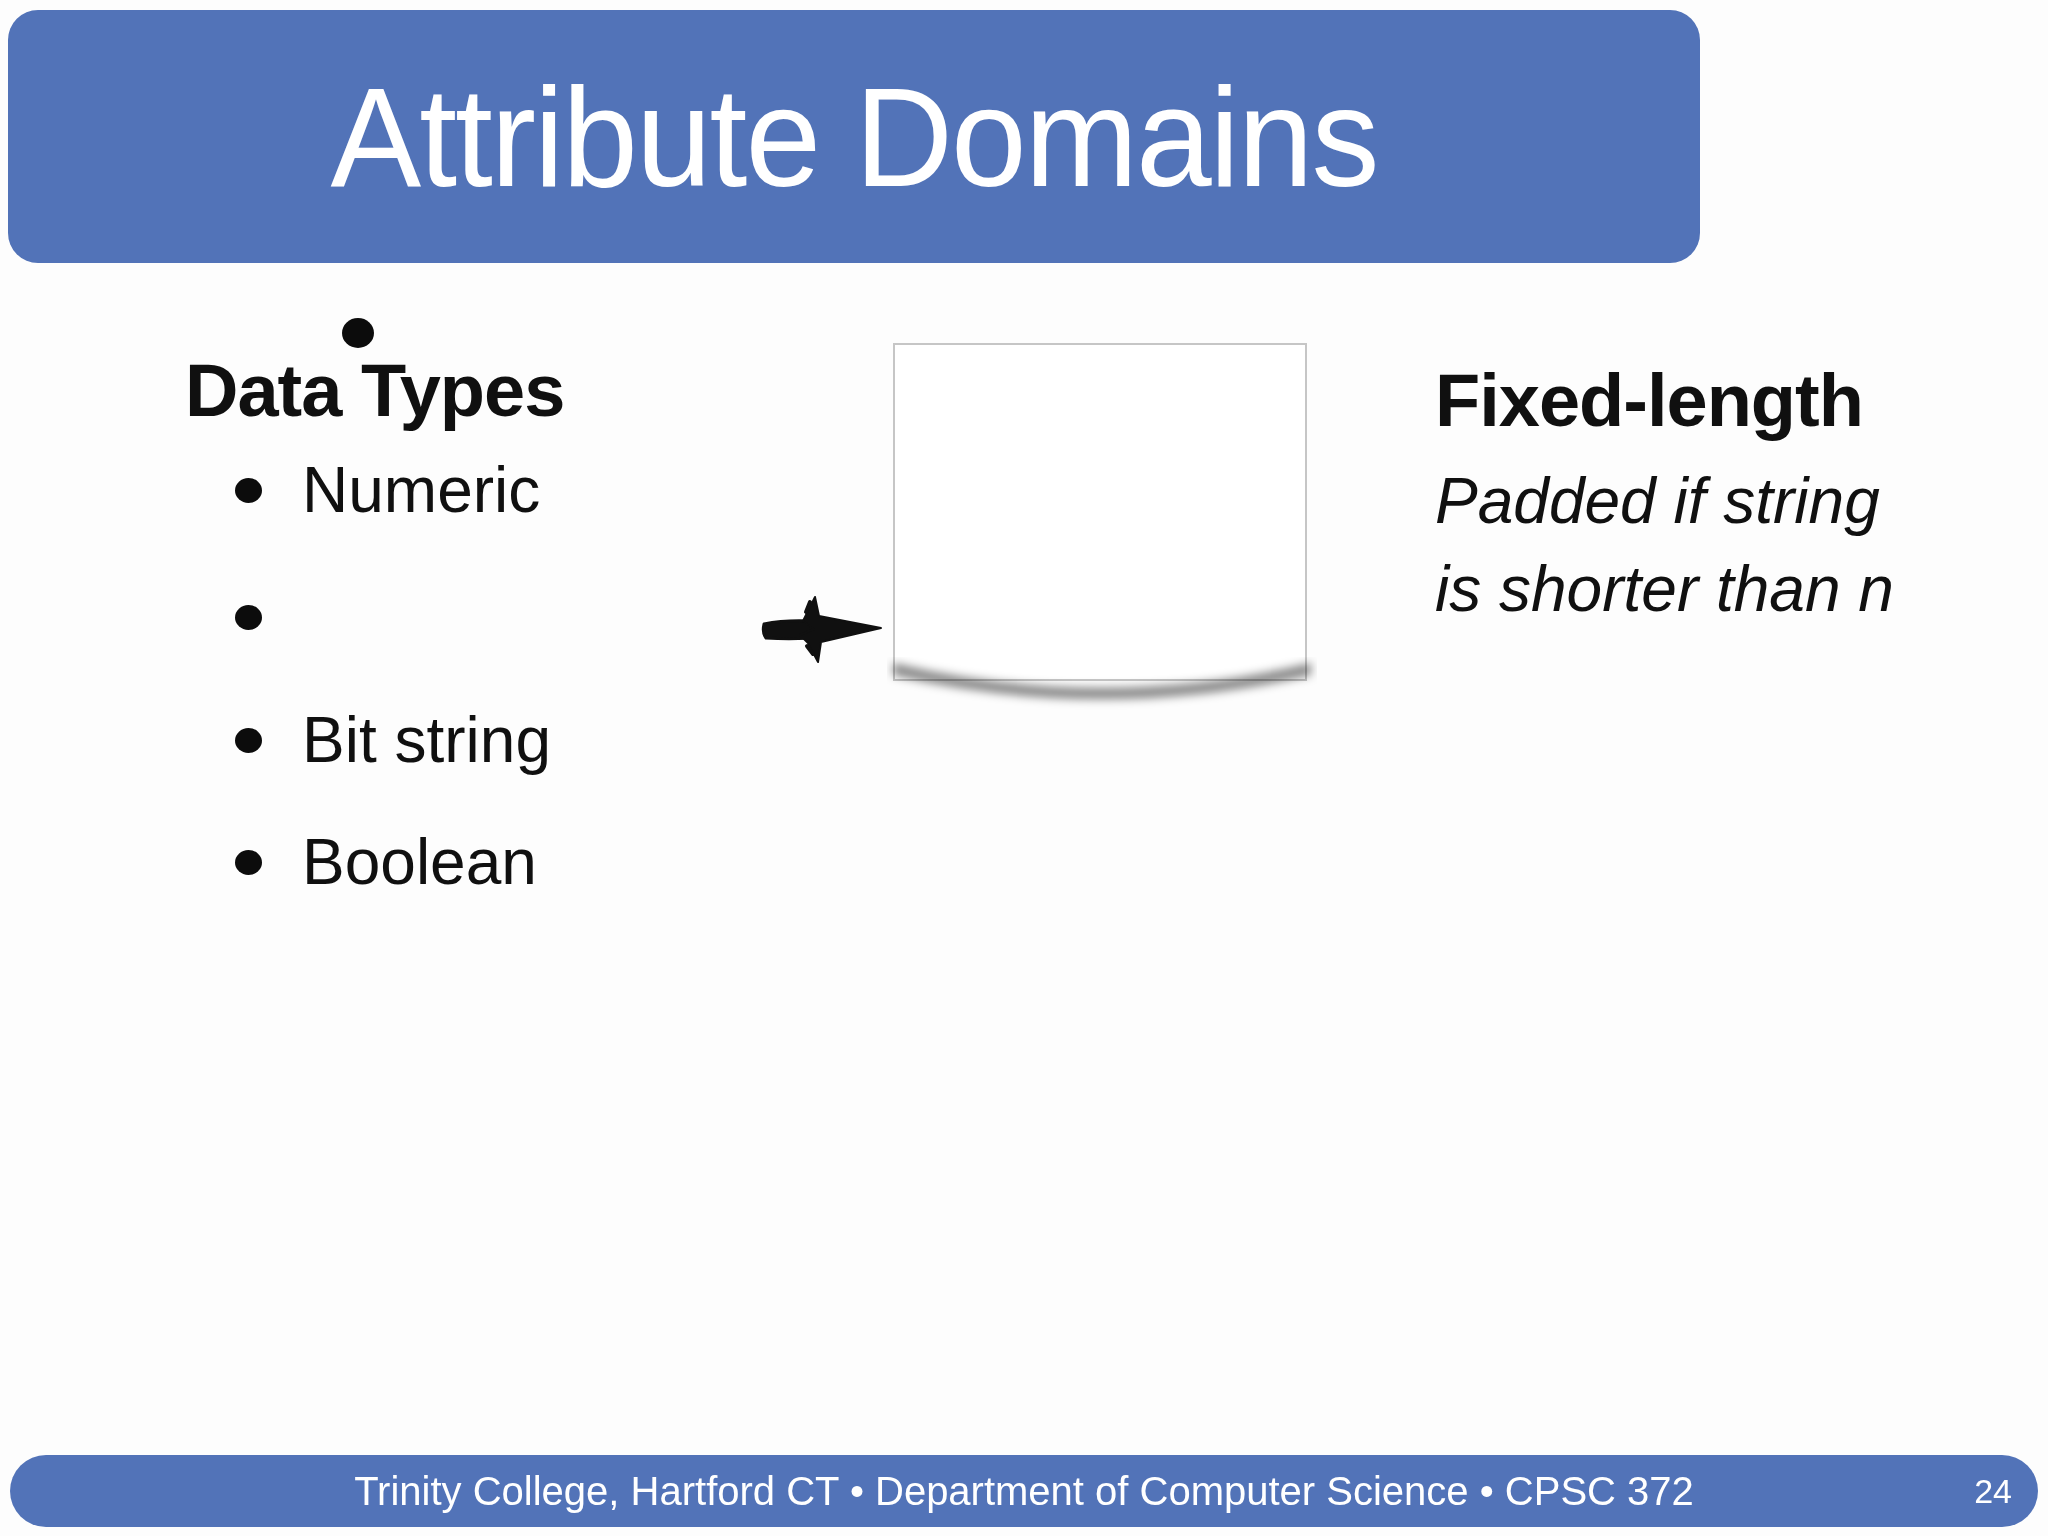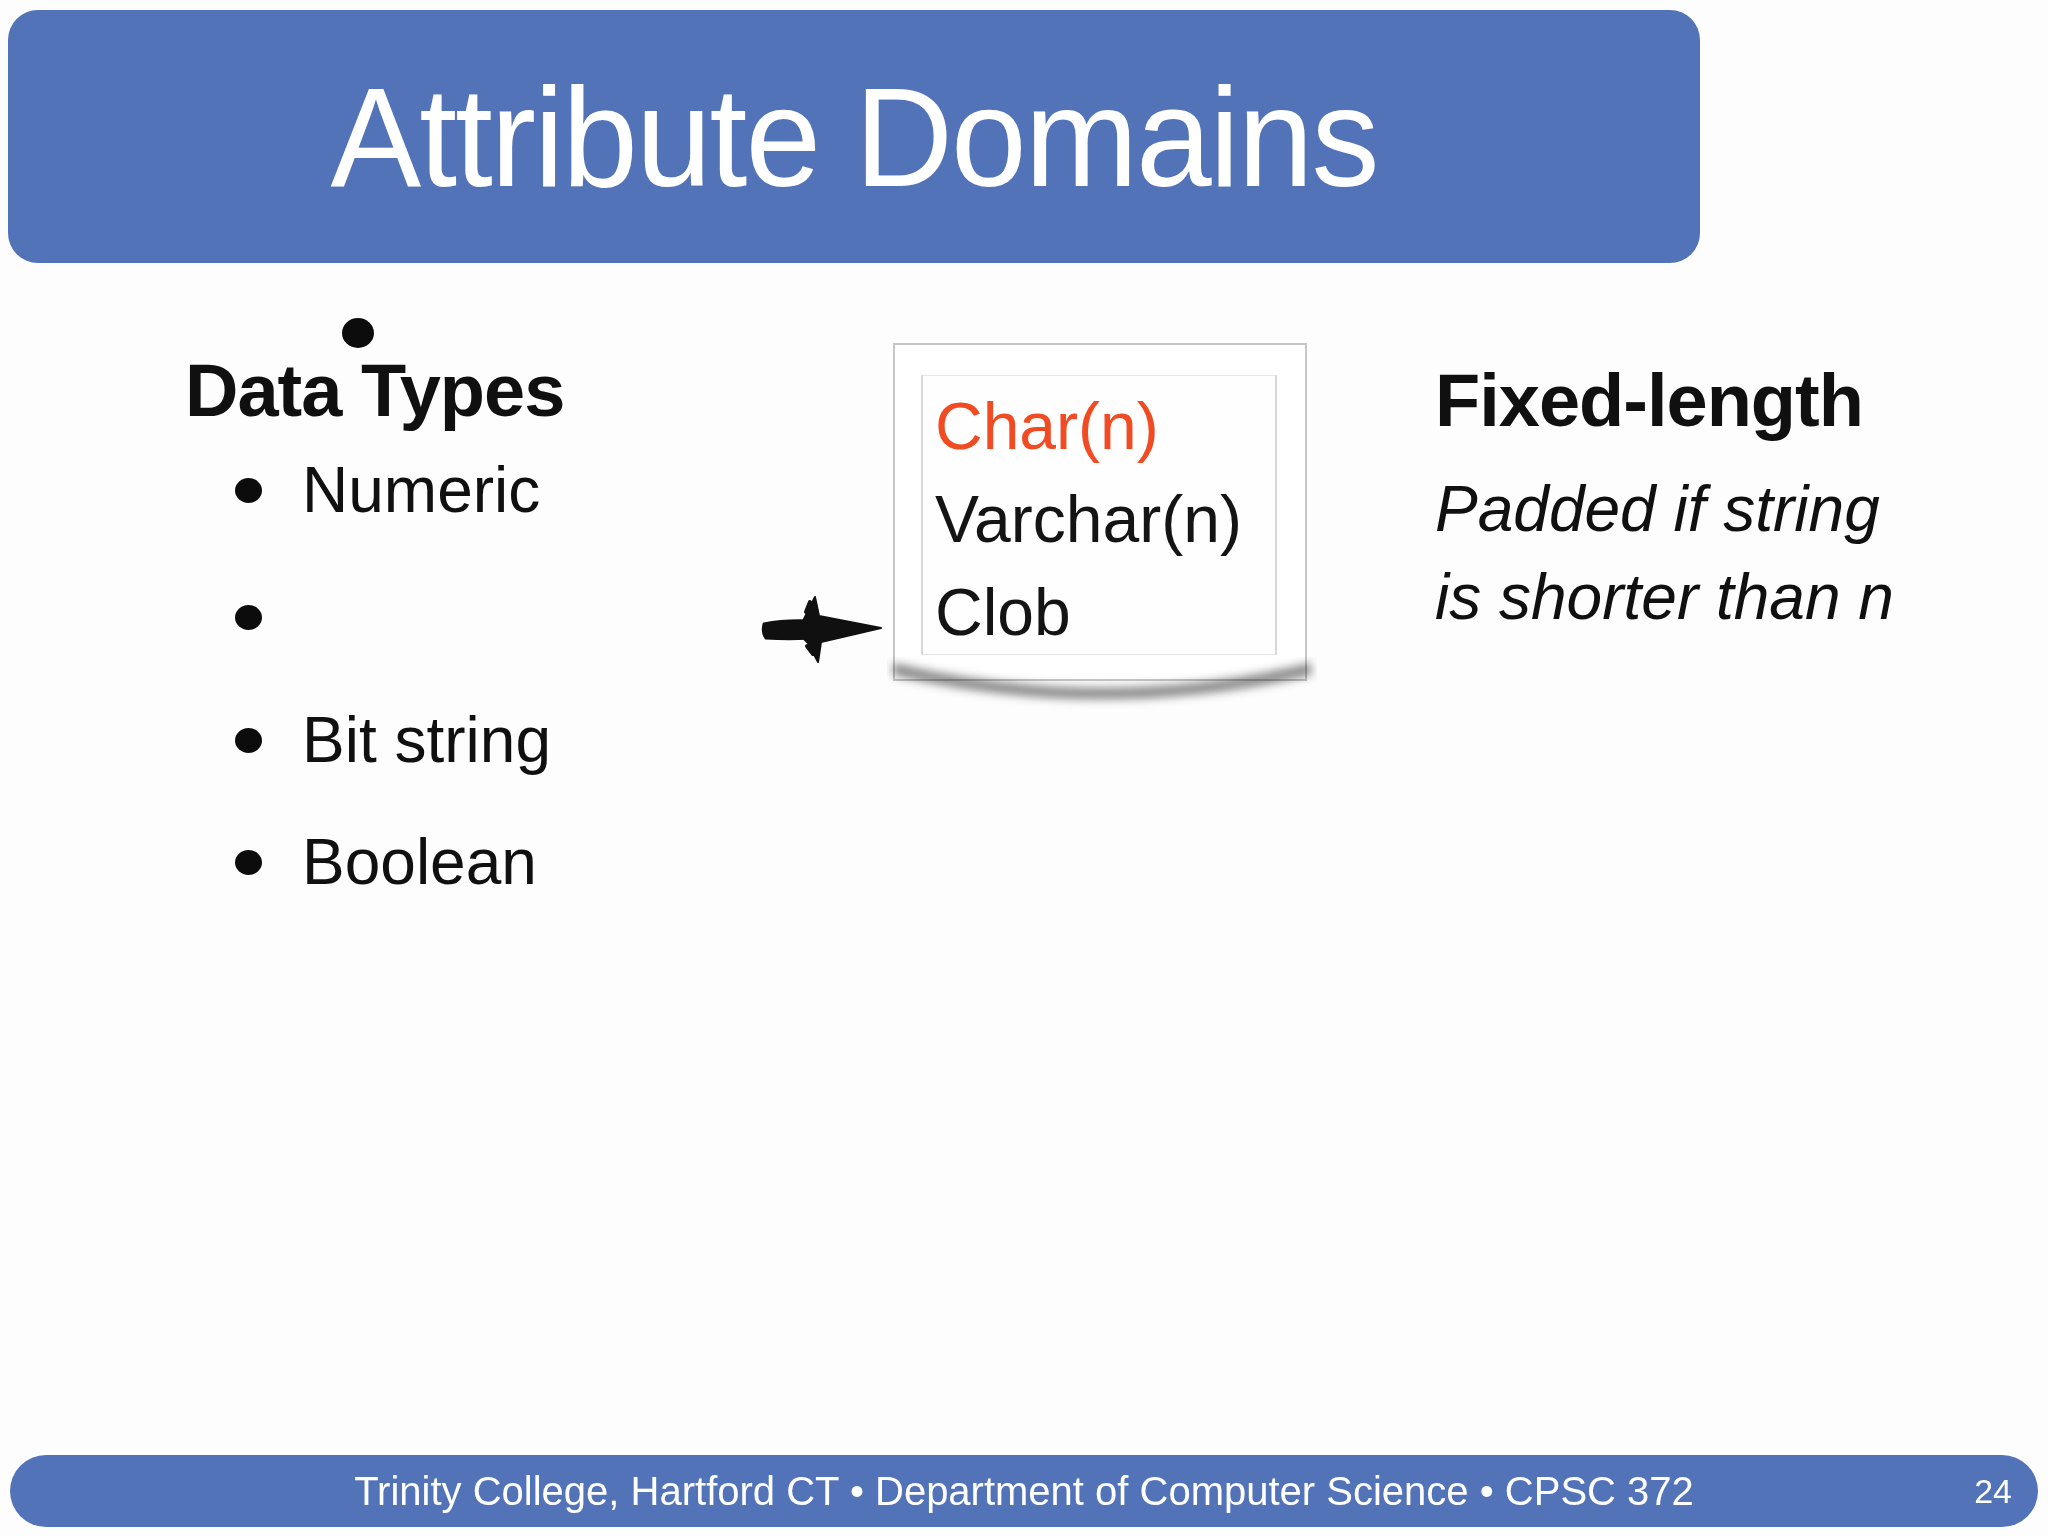--- a/index.html
+++ b/index.html
@@ -44,21 +44,21 @@
     border-left:2px solid #d7d7d7;border-right:2px solid #d7d7d7;
     border-top:1px solid #e7e7e7;border-bottom:1px solid #e3e3e3;
     background:#fefefe;
     padding:4px 0 0 12px;box-sizing:border-box;
   }
   .note-line{font-size:66px;line-height:93px;white-space:nowrap;color:#141414;}
   .note-line.red{color:#f04b22;}
   .note-shadow{position:absolute;left:-8px;width:430px;bottom:-42px;height:64px;}
   
   .annotation{position:absolute;left:1435px;top:358px;}
-  .annotation .heading{font-size:74px;font-weight:700;letter-spacing:-1px;margin-bottom:22px;}
+  .annotation .heading{font-size:74px;font-weight:700;letter-spacing:-1px;margin-bottom:14px;}
   .annotation .itline{font-size:64px;font-style:italic;line-height:88px;}
   
   .footer-bar{
     position:absolute;left:10px;top:1455px;width:2028px;height:72px;
     background:#5273b8;border-radius:36px;
     display:flex;align-items:center;justify-content:center;
   }
   .footer-text{color:#ffffff;font-size:40px;white-space:nowrap;}
   .page-number{
     position:absolute;right:26px;top:0;height:72px;display:flex;align-items:center;
@@ -107,25 +107,20 @@
 
   <div class="note-card">
     <svg class="note-shadow" viewBox="0 0 430 64" aria-hidden="true">
       <defs>
           <filter id="blur1" x="-20%" y="-40%" width="140%" height="200%">
             <feGaussianBlur stdDeviation="5"></feGaussianBlur>
           </filter>
         </defs>
       <path d="M6,6 Q215,56 424,6 L424,18 Q215,66 6,18 Z" fill="rgba(0,0,0,0.48)" filter="url(#blur1)"></path>
     </svg>
-    <div class="note-inner">
-      <div class="note-line red">Char(n)</div>
-      <div class="note-line">Varchar(n)</div>
-      <div class="note-line">Clob</div>
-    </div>
   </div>
 
   <div class="annotation">
     <div class="heading">Fixed-length</div>
     <div class="itline">Padded if string</div>
     <div class="itline">is shorter than n</div>
   </div>
 
   <div class="footer-bar">
     <div class="footer-text">Trinity College, Hartford CT  •  Department of Computer Science  •  CPSC 372</div>

